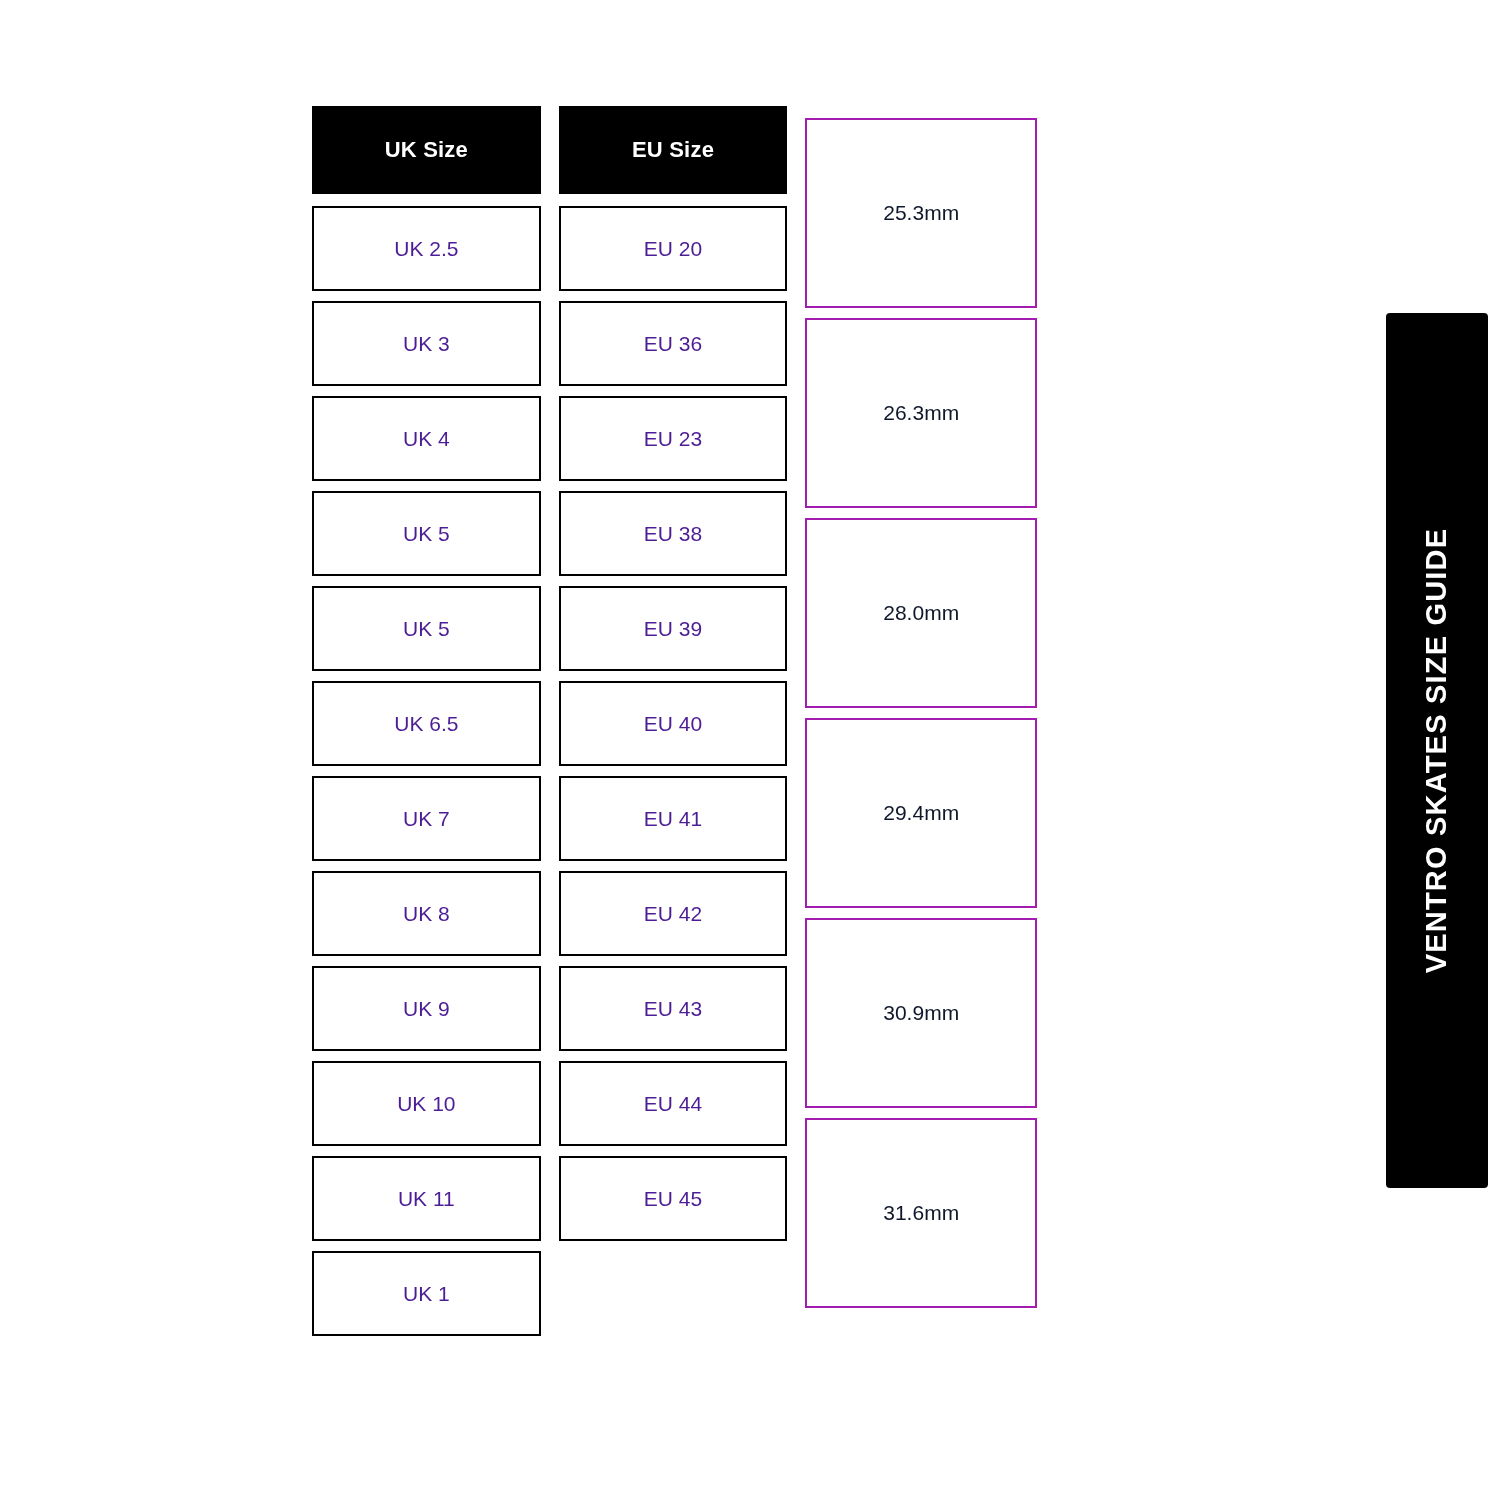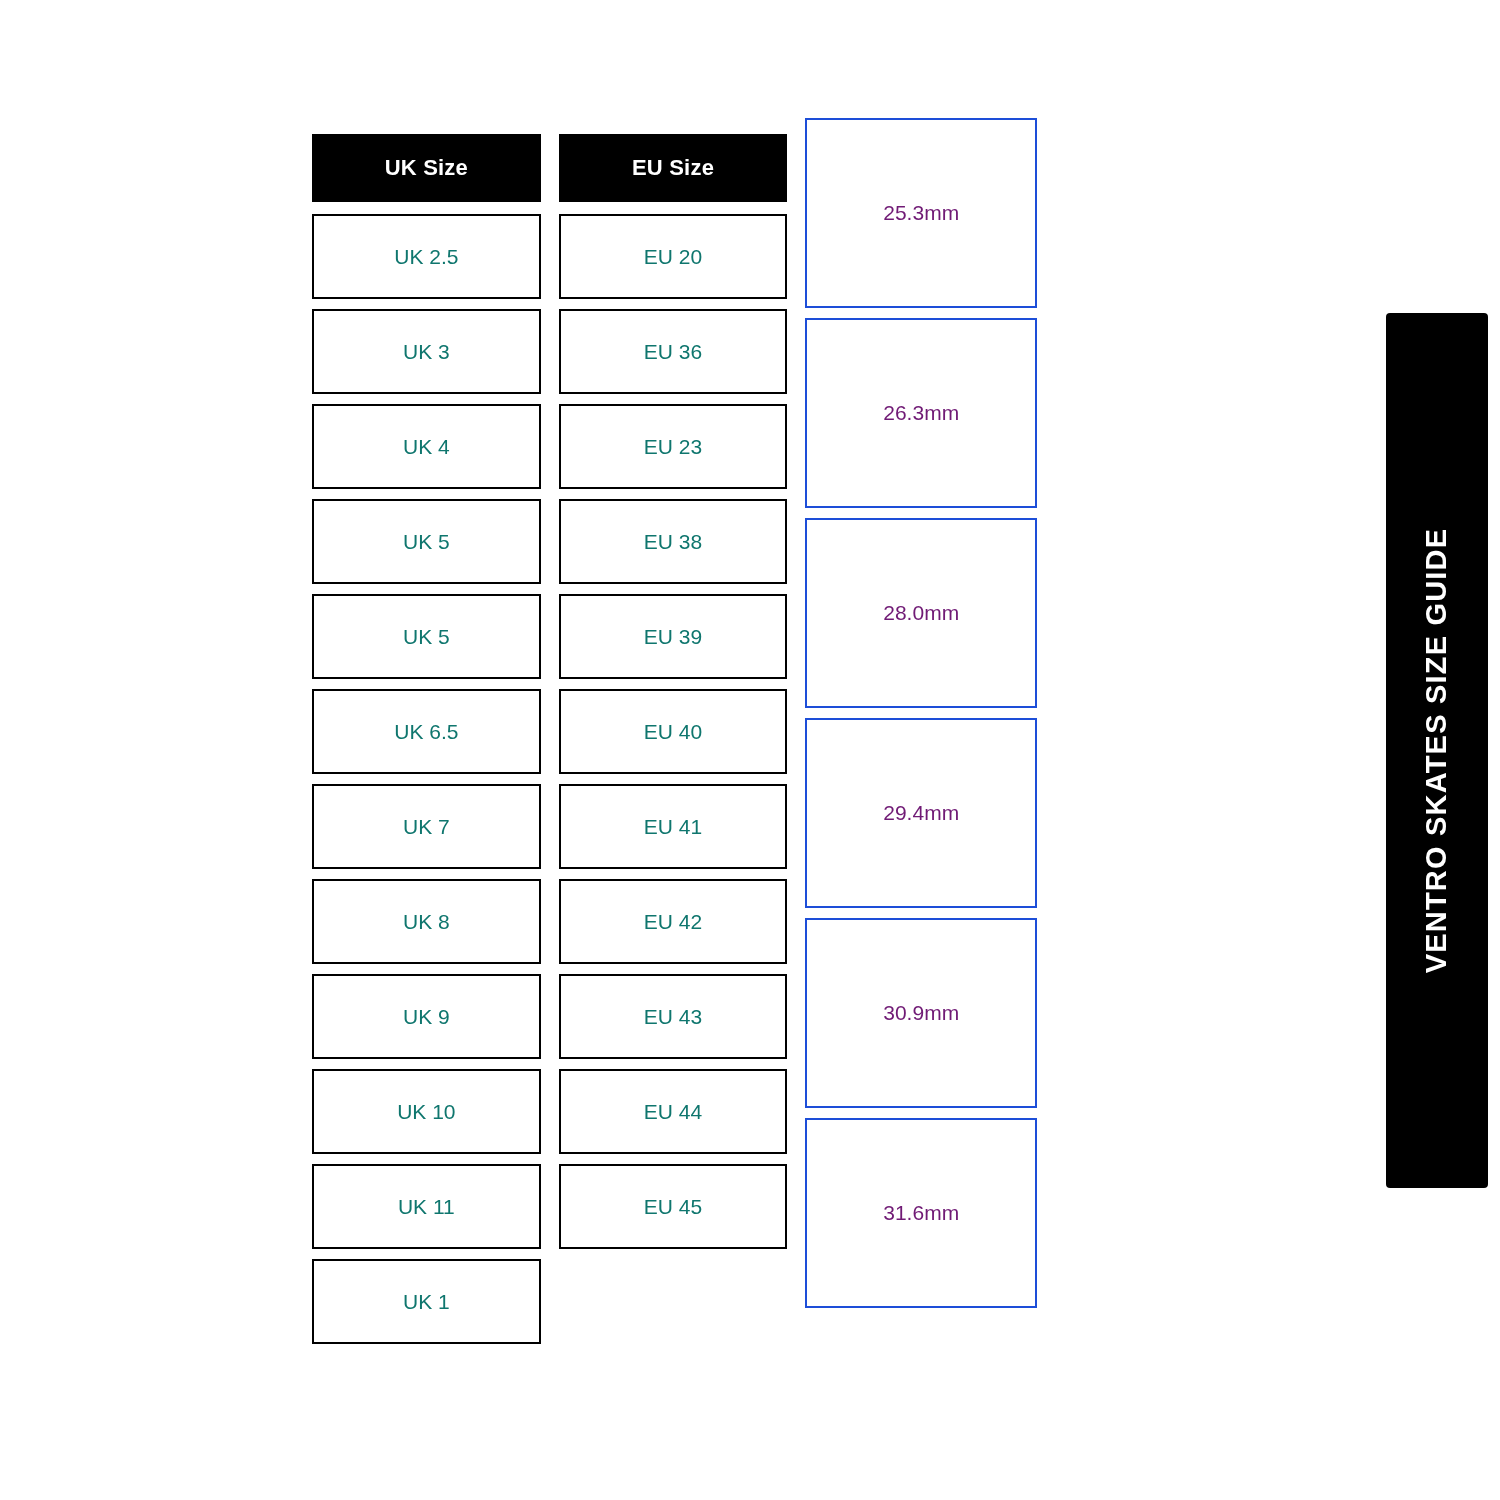--- a/index.html
+++ b/index.html
@@ -33,56 +33,55 @@
   .col-uk, .col-eu {
     width: 232px;
   }
   .col-insole {
     width: 235px;
   }
 
   .header-cell {
     background: #000000;
     color: #ffffff;
-    height: 68px;
+    height: 88px;
     display: flex;
     align-items: center;
     justify-content: center;
     font-size: 22px;
     font-weight: bold;
     letter-spacing: 0.2px;
-    margin-top: 28px;
   }
 
   .cells-stack {
     display: flex;
     flex-direction: column;
     gap: 10px;
     margin-top: 12px;
   }
 
   .cell {
     border: 2px solid #000000;
     height: 85px;
     display: flex;
     align-items: center;
     justify-content: center;
     font-size: 21px;
-    color: #0f766e;
+    color: #4c1d95;
     box-sizing: border-box;
     background: #ffffff;
   }
 
   .insole-cell {
-    border: 2px solid #1d4ed8;
+    border: 2px solid #a21caf;
     display: flex;
     align-items: center;
     justify-content: center;
     font-size: 21px;
-    color: #701a75;
+    color: #0f172a;
     box-sizing: border-box;
     background: #ffffff;
     height: 190px;
   }
 
   .side-banner {
     position: absolute;
     left: 1386px;
     top: 313px;
     width: 102px;

